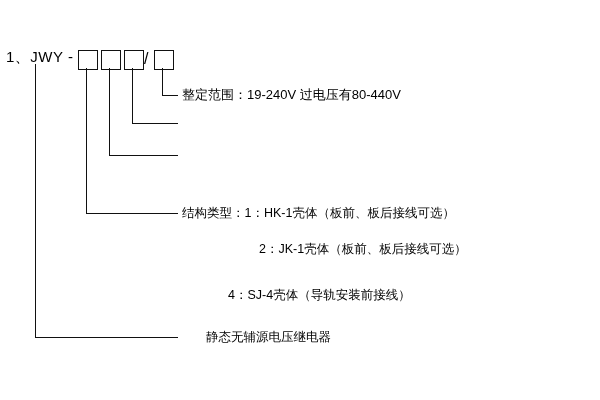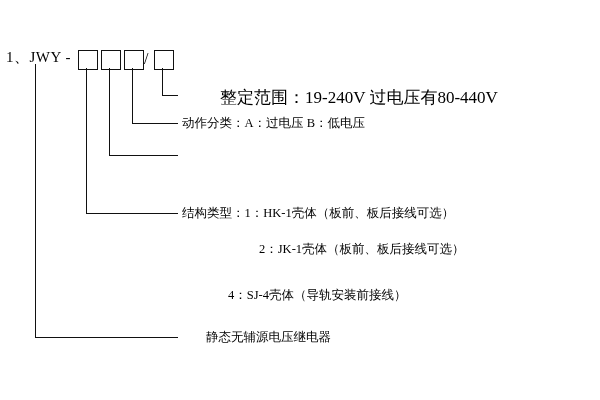--- a/index.html
+++ b/index.html
@@ -11,21 +11,20 @@
     height: 400px;
     background: #ffffff;
     font-family: "Liberation Sans", sans-serif;
     color: #000000;
     overflow: hidden;
   }
   #diagram {
     position: relative;
     width: 600px;
     height: 400px;
-    font-family: Liberation Serif, serif;
   }
   .model-label {
     position: absolute;
     left: 6px;
     top: 48px;
     font-size: 15px;
     letter-spacing: 0.5px;
     white-space: nowrap;
   }
   .box {
@@ -48,22 +47,21 @@
     height: 1px;
     background: #111111;
   }
   .note {
     position: absolute;
     font-size: 12.5px;
     line-height: 1.25;
     white-space: nowrap;
   }
   .note.big {
-    font-size: 17px;
-    margin-left: 38px;
+    font-size: 13px;
   }
 </style>
 </head>
 <body>
 
 <div id="diagram">
 
   <div class="model-label">1、JWY -</div>
 
   <div class="box" style="left:78px; top:50px; width:18px; height:18px;"></div>
@@ -81,19 +79,18 @@
   <div class="vline" style="left:109px; top:68px; height:87px;"></div>
   <div class="hline" style="left:109px; top:155px; width:69px;"></div>
 
   <div class="vline" style="left:86px; top:68px; height:145px;"></div>
   <div class="hline" style="left:86px; top:213px; width:92px;"></div>
 
   <div class="vline" style="left:35px; top:64px; height:273px;"></div>
   <div class="hline" style="left:35px; top:337px; width:143px;"></div>
 
   <div class="note big" style="left:182px; top:87px;">整定范围：19-240V 过电压有80-440V</div>
-  <div class="note" style="left:182px; top:116px;">动作分类：A：过电压    B：低电压</div>
   <div class="note" style="left:182px; top:206px;">结构类型：1：HK-1壳体（板前、板后接线可选）</div>
   <div class="note" style="left:220px; top:242px;margin-left:39px;">2：JK-1壳体（板前、板后接线可选）</div>
   <div class="note" style="left:228px; top:288px;">4：SJ-4壳体（导轨安装前接线）</div>
   <div class="note" style="left:182px; top:330px;padding-left:24px;">静态无辅源电压继电器</div>
 
 </div>
 
 </body></html>

